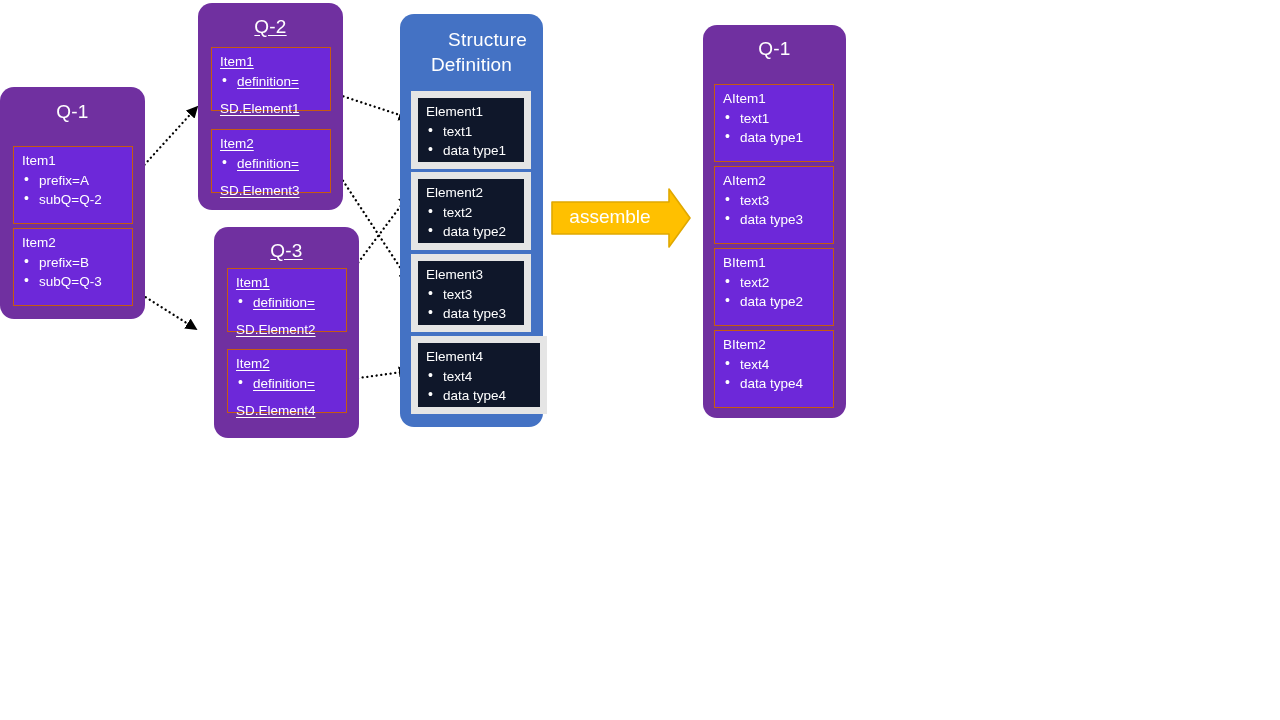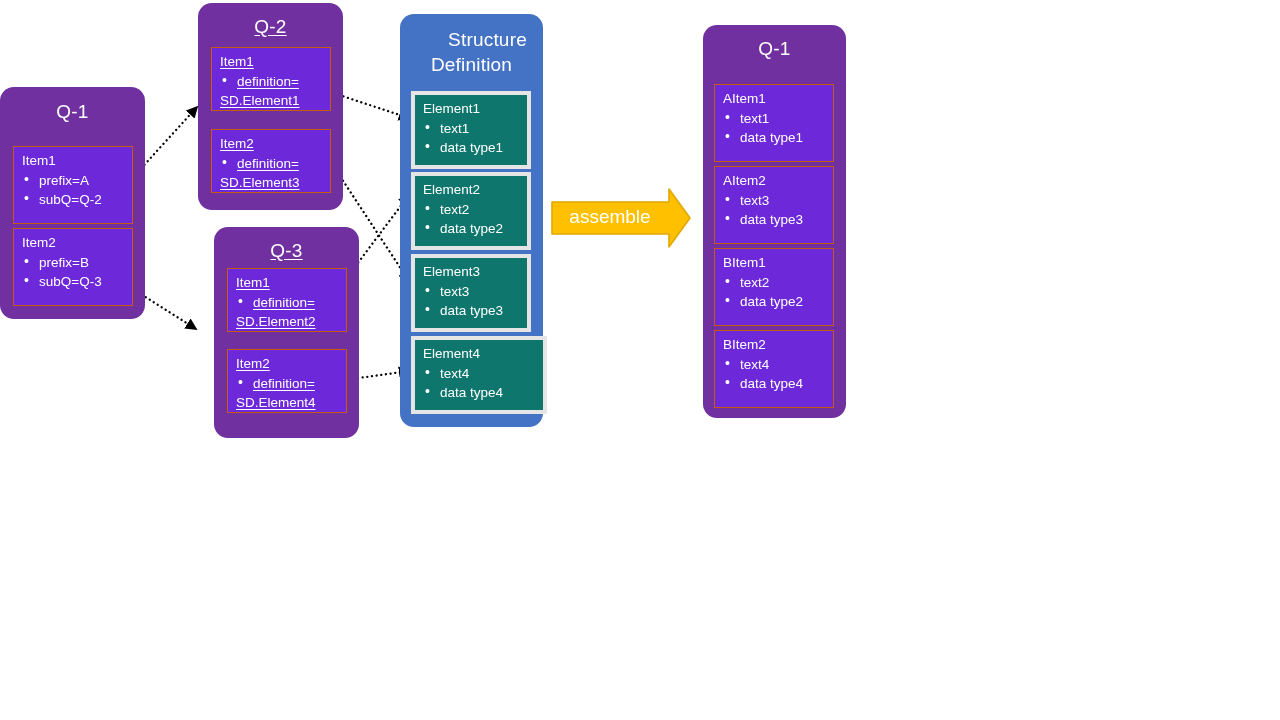--- a/index.html
+++ b/index.html
@@ -44,22 +44,22 @@
     position: absolute;
     box-sizing: border-box;
     color: #ffffff;
     padding: 5px 8px 6px 8px;
   }
   .card.orange {
     background: #6d28d9;
     border: 1px solid #C55A11;
   }
   .card.green {
-    background: #0f766e;
-    border: 4px solid #e5e5e5;
+    background: #0f172a;
+    border: 7px solid #e5e5e5;
   }
   .card-head {
     font-size: 13.5px;
     line-height: 18px;
     margin: 0 0 1px 0;
     white-space: nowrap;
   }
   .card-head.underline {
     text-decoration: underline;
     text-underline-offset: 2px;
@@ -80,20 +80,21 @@
     content: "\2022";
     position: absolute;
     left: 2px;
     top: -1px;
     font-size: 14px;
     line-height: 19px;
   }
   .bullets li.underline > span {
     text-decoration: underline;
     text-underline-offset: 2px;
+    margin-top: 8px;
   }
   .bullets li .line2 {
     display: block;
     margin-left: -17px;
     line-height: 19px;
   }
 
   
   #assemble-arrow {
     position: absolute;

